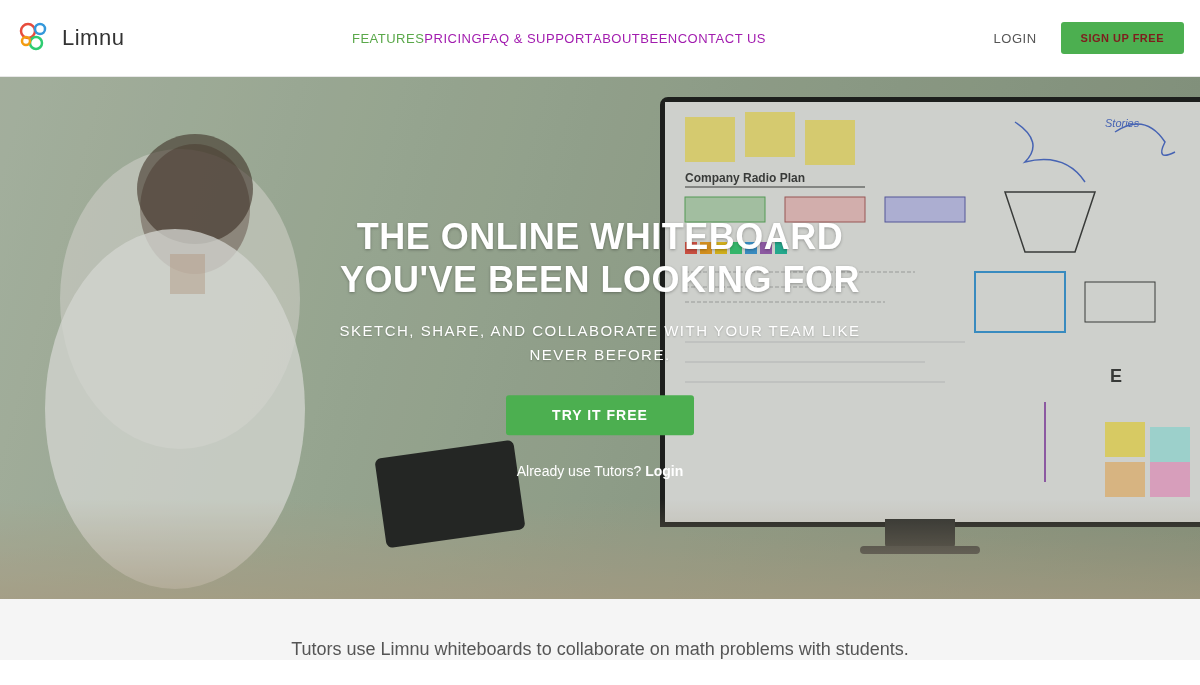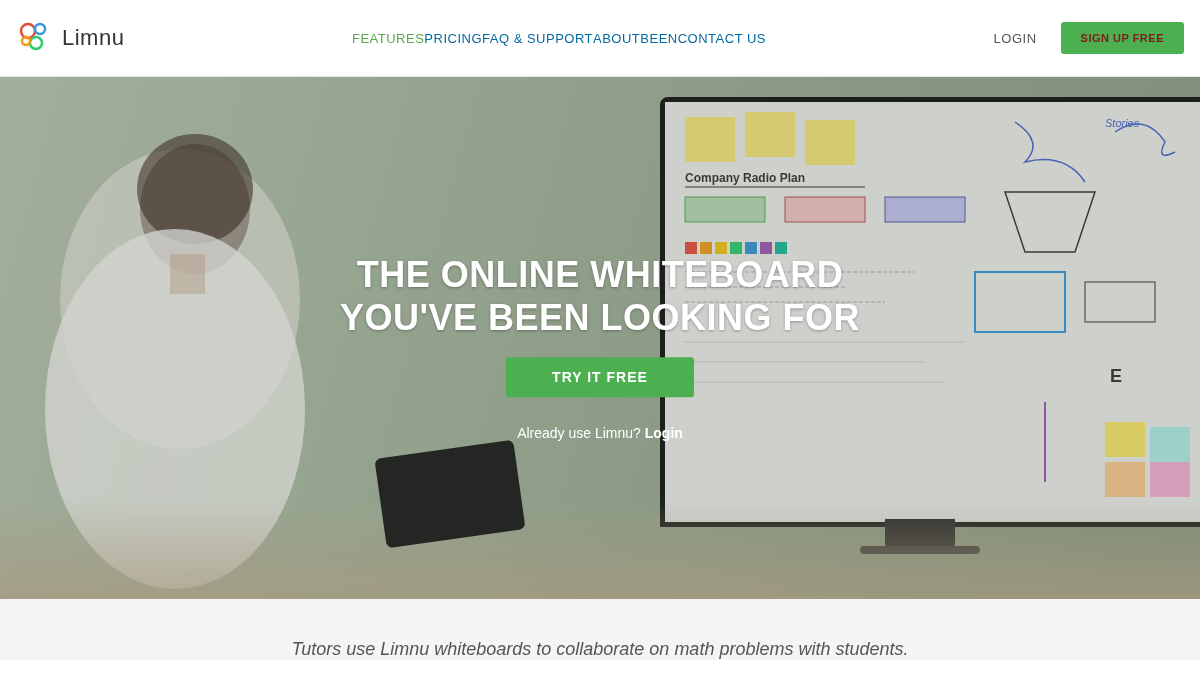--- a/index.html
+++ b/index.html
@@ -30,21 +30,21 @@
       color: #333;
       letter-spacing: 0.5px;
     }
     .nav {
       display: flex;
       align-items: center;
     }
     .nav-item {
       font-size: 13px;
       font-weight: 500;
-      color: #0369a1;
+      color: #a21caf;
       text-decoration: none;
       letter-spacing: 0.5px;
       cursor: pointer;
     }
     .nav-item.active {
       color: #5aa84a;
     }
     .nav-actions {
       display: flex;
       align-items: center;
@@ -133,21 +133,20 @@
     .below-hero {
       background: #f5f5f5;
       padding: 40px 40px 0;
       text-align: center;
     }
     .tagline {
       font-size: 18px;
       color: #555;
       font-weight: 400;
       margin-bottom: 43px;
-      font-style: italic;
     }
 
     
     .person-shape {
       position: absolute;
       left: 0;
       bottom: 0;
       width: 450px;
       height: 500px;
     }
@@ -262,25 +261,29 @@
   <div style="position:absolute;bottom:0;left:0;width:100%;height:100px;background:linear-gradient(to top, rgba(190,170,140,0.7), transparent);"></div>
 
   <div style="position:absolute;bottom:60px;left:380px;width:140px;height:90px;background:#1a1a1a;border-radius:6px;transform:rotate(-8deg);">
     <div style="width:calc(100%-8px);height:calc(100%-8px);background:#2a3a4a;margin:4px;border-radius:3px;"></div>
   </div>
 
   <div style="position:absolute;top:0;left:0;width:100%;height:100%;background:rgba(80,90,80,0.2);"></div>
 
   <div class="hero-content">
     <h1 class="hero-title">THE ONLINE WHITEBOARD YOU'VE BEEN LOOKING FOR</h1>
+    <p class="hero-subtitle">
+      <span>SKETCH, SHARE, AND COLLABORATE WITH YOUR
+TEAM LIKE NEVER BEFORE.</span>
+    </p>
     <div>
       <button class="try-btn">TRY IT FREE</button>
     </div>
     <span class="hero-login-text">
-      <span>Already use Limnu?</span> <span class="hero-login-link">Login</span>
+      <span>Already use Tutors?</span> <span class="hero-login-link">Login</span>
     </span>
   </div>
 </section>
 
 <section class="below-hero">
   <p class="tagline">Tutors use Limnu whiteboards to collaborate on math problems with students.</p>
 
 </section>
 
 </body></html>

